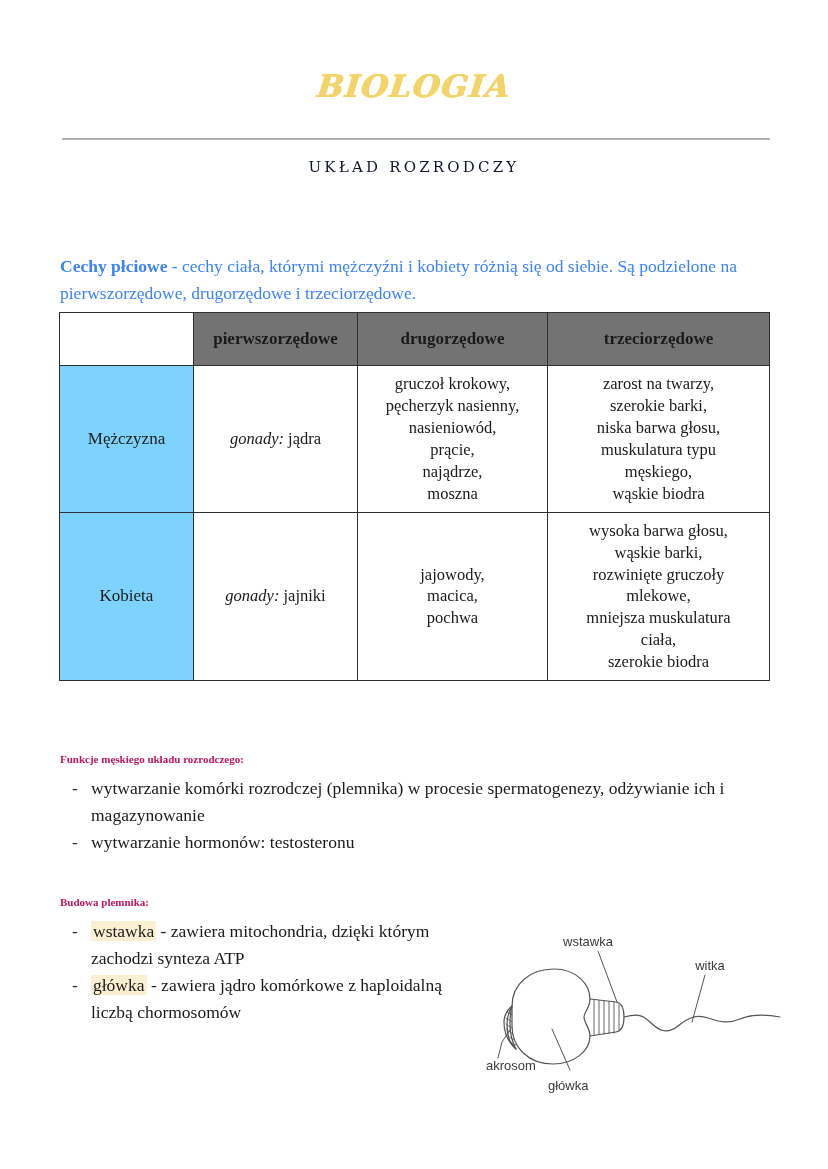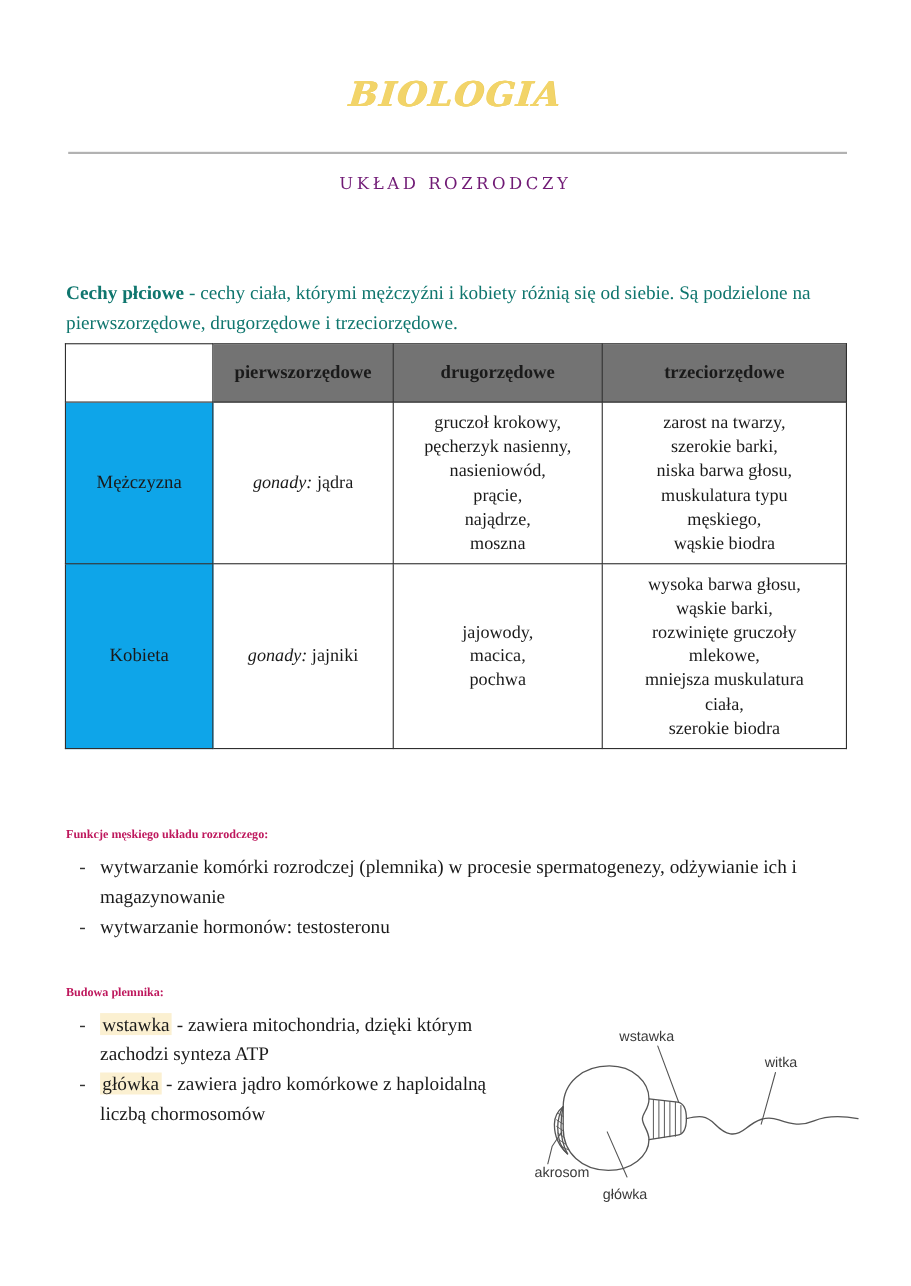--- a/index.html
+++ b/index.html
@@ -44,32 +44,32 @@
 
   .subtitle {
     position: absolute;
     left: 0;
     top: 158px;
     width: 828px;
     text-align: center;
     font-family: "DejaVu Serif", serif;
     font-size: 15px;
     letter-spacing: 3.2px;
-    color: #701a75;
+    color: #0f172a;
   }
 
   
   .intro {
     position: absolute;
     left: 60px;
     top: 235px;
     width: 712px;
     font-size: 17.5px;
     line-height: 1.55;
-    color: #0f766e;
+    color: #3b82f6;
   }
   .intro b { font-weight: bold; }
 
   
   table.main {
     position: absolute;
     left: 59px;
     top: 312px;
     width: 710px;
     border-collapse: collapse;
@@ -90,21 +90,21 @@
     font-weight: bold;
     font-size: 17px;
     height: 36px;
     padding: 8px 6px;
   }
   table.main thead th.blank {
     background: #ffffff;
     border-top-color: #2f2f2f;
   }
   td.rowhead {
-    background: #0ea5e9;
+    background: #7dd3fc;
     text-align: center;
     font-weight: bold;
     font-size: 17px;
   }
   td.cell-list { vertical-align: middle; }
   .col1 { width: 134px; }
   .col2 { width: 164px; }
   .col3 { width: 190px; }
   .col4 { width: 222px; }
   .it { font-style: italic; }

